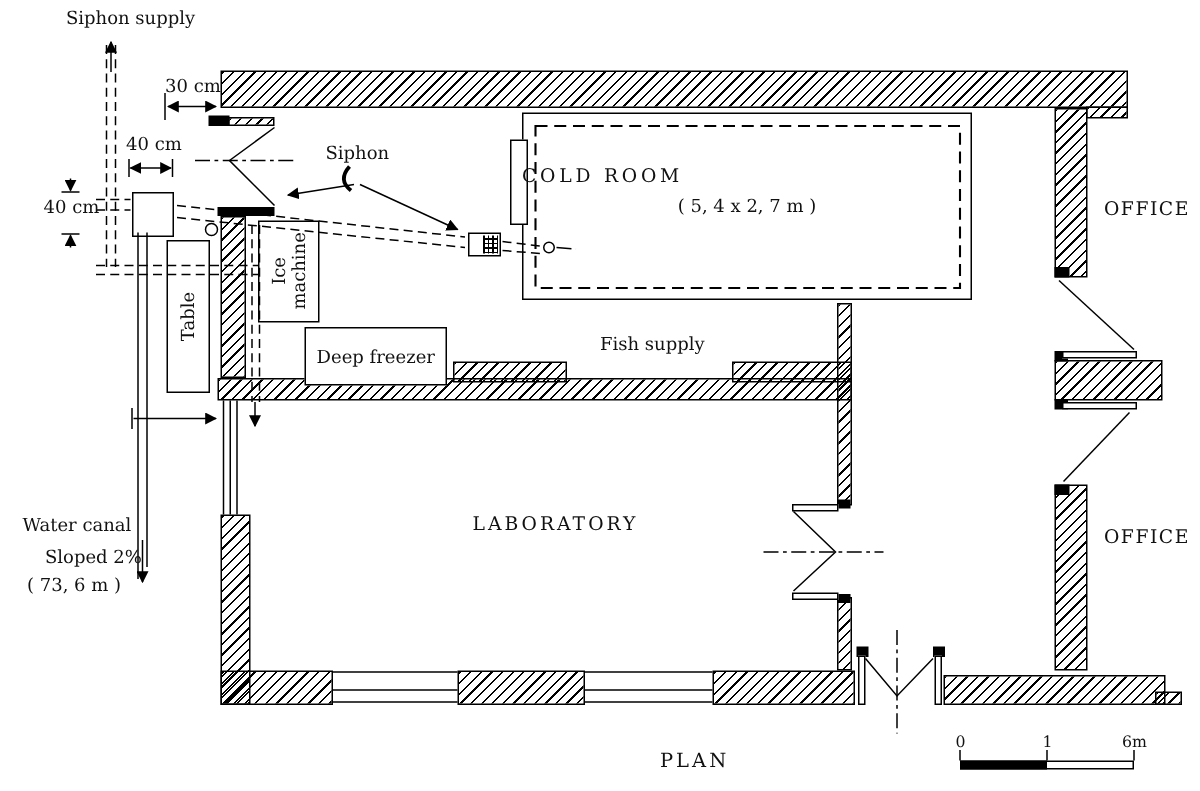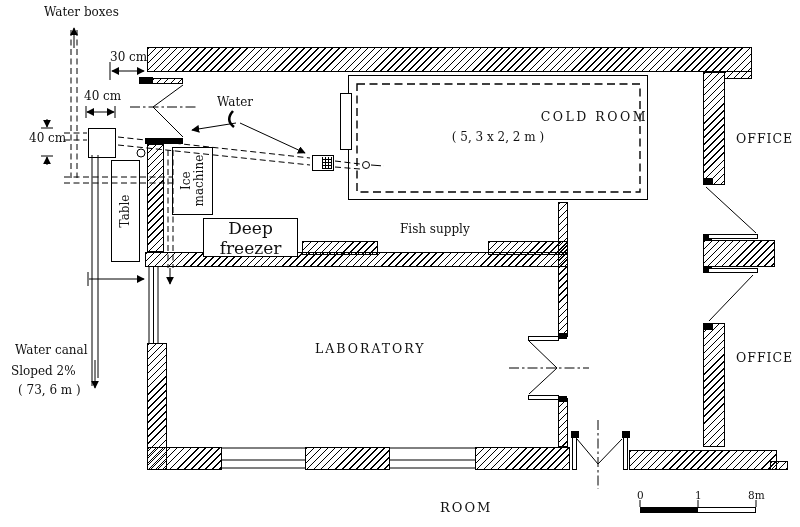--- a/index.html
+++ b/index.html
@@ -62,21 +62,21 @@
   <div class="box" style="left:348px;top:75px;width:300px;height:125px;border-width:1.8px"></div>
   <div class="box" style="left:340px;top:93px;width:12px;height:57px"></div>
   <div class="box" style="left:88px;top:128px;width:28px;height:30px"></div>
   <div class="box ctr" style="left:111px;top:160px;width:29px;height:102px">
     <span class="vtxt">Table</span>
   </div>
   <div class="box ctr" style="left:172px;top:147px;width:41px;height:68px">
     <span class="vtxt2">Ice machine</span>
   </div>
   <div class="box ctr" style="left:203px;top:218px;width:95px;height:39px">
-    <span style="font-size:17px">Deep freezer</span>
+    <span style="font-size:12px">Deep freezer</span>
   </div>
   <div class="box" style="left:312px;top:155px;width:22px;height:16px"></div>
   <div class="grid" style="left:322px;top:157px;width:10px;height:12px"></div>
 
   <div class="leaf" style="left:528px;top:336px;width:31px;height:5px"></div>
   <div class="leaf" style="left:528px;top:395px;width:31px;height:5px"></div>
   <div class="leaf" style="left:572px;top:437px;width:5px;height:33px"></div>
   <div class="leaf" style="left:623px;top:437px;width:5px;height:33px"></div>
   <div class="leaf" style="left:708px;top:234px;width:50px;height:5px"></div>
   <div class="leaf" style="left:708px;top:268px;width:50px;height:5px"></div>
@@ -155,38 +155,38 @@
     <line class="t" x1="47" y1="165" x2="47" y2="157" marker-end="url(#arr)"></line>
 
     <line class="t" x1="88" y1="272" x2="88" y2="286"></line>
     <line class="t" x1="89" y1="279" x2="144" y2="279" marker-end="url(#arr)"></line>
 
     <line class="t" x1="640" y1="500" x2="640" y2="507"></line>
     <line class="t" x1="698" y1="500" x2="698" y2="507"></line>
     <line class="t" x1="756" y1="500" x2="756" y2="507"></line>
   </svg>
 
-  <div class="lbl" style="left:44px;top:6px">Water boxes</div>
+  <div class="lbl" style="left:44px;top:6px">Siphon supply</div>
   <div class="lbl" style="left:110px;top:51px">30 cm</div>
   <div class="lbl" style="left:84px;top:90px">40 cm</div>
   <div class="lbl" style="left:29px;top:132px">40 cm</div>
-  <div class="lbl" style="left:217px;top:96px">Water</div>
+  <div class="lbl" style="left:217px;top:96px">Siphon</div>
 
-  <div class="lbl sp3" style="left:348px;top:110px;width:300px;text-align:right;font-size:12.5px">COLD ROOM</div>
-  <div class="lbl" style="left:348px;top:131px;width:300px;text-align:center">( 5, 3 x 2, 2 m )</div>
+  <div class="lbl sp3" style="left:348px;top:110px;width:300px;text-align:left;font-size:12.5px">COLD ROOM</div>
+  <div class="lbl" style="left:348px;top:131px;width:300px;text-align:center">( 5, 4 x 2, 7 m )</div>
 
   <div class="lbl sp1" style="left:736px;top:132px;font-size:12.5px">OFFICE</div>
   <div class="lbl sp1" style="left:736px;top:351px;font-size:12.5px">OFFICE</div>
 
   <div class="lbl" style="left:400px;top:223px">Fish supply</div>
   <div class="lbl sp2" style="left:315px;top:342px;font-size:12.5px">LABORATORY</div>
 
   <div class="lbl" style="left:15px;top:344px">Water canal</div>
-  <div class="lbl" style="left:11px;top:365px">Sloped 2%</div>
+  <div class="lbl" style="left:30px;top:365px">Sloped 2%</div>
   <div class="lbl" style="left:18px;top:384px">( 73, 6 m )</div>
 
-  <div class="lbl sp2" style="left:440px;top:501px;font-size:13px">ROOM</div>
+  <div class="lbl sp2" style="left:440px;top:501px;font-size:13px">PLAN</div>
 
   <div class="lbl sm" style="left:637px;top:489px">0</div>
   <div class="lbl sm" style="left:695px;top:489px">1</div>
-  <div class="lbl sm" style="left:748px;top:489px">8m</div>
+  <div class="lbl sm" style="left:748px;top:489px">6m</div>
 
 </div>
 
 </body></html>

